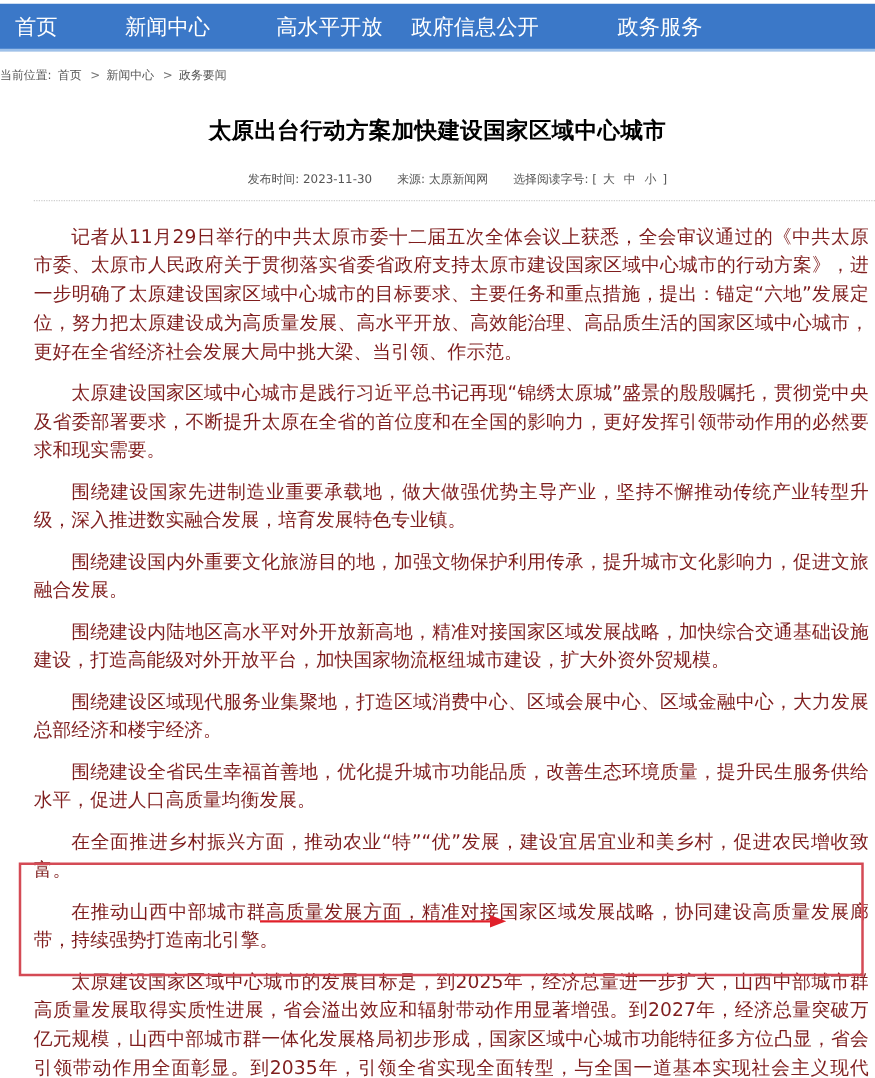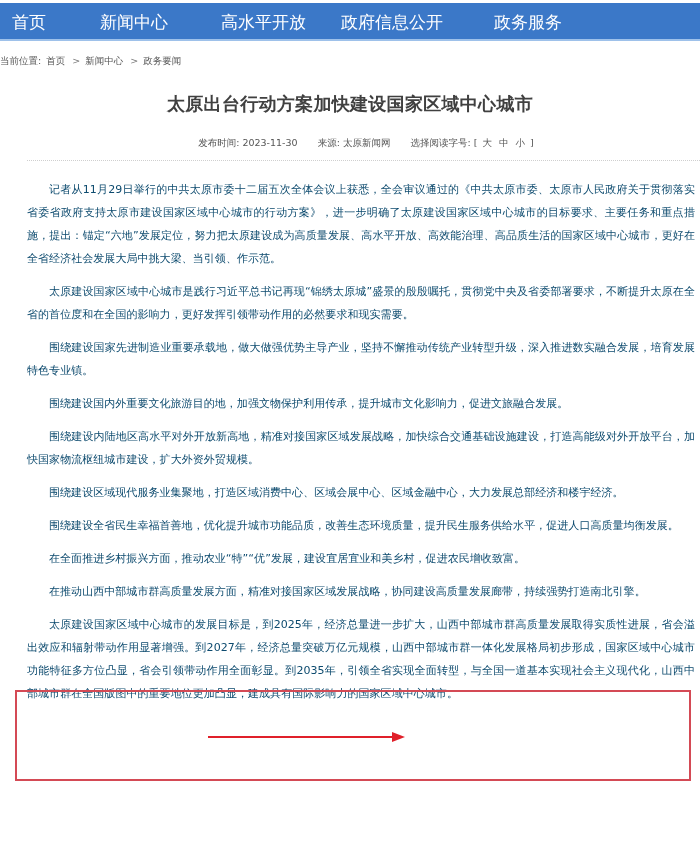--- a/index.html
+++ b/index.html
@@ -20,38 +20,38 @@
     .breadcrumb {
       position: absolute; left: 0; top: 54px; height: 14px; line-height: 14px;
       font-size: 9.5px; color: #555; white-space: nowrap;
     }
     .breadcrumb span { margin-right: 2px; text-align: center; }
     .breadcrumb .sep { margin: 0 2px; color: #777; }
     .breadcrumb .link { cursor: pointer; }
 
     .title {
       position: absolute; left: 0; width: 700px; top: 92px; text-align: center;
-      font-size: 18px; font-weight: bold; color: #404040; letter-spacing: 0.3px;
+      font-size: 18px; font-weight: bold; color: #000000; letter-spacing: 0.3px;
     }
 
     .meta {
       position: absolute; left: 16px; width: 700px; top: 137px; text-align: center;
       font-size: 9.5px; color: #555; white-space: nowrap;
     }
     .meta .gap { display: inline-block; width: 14px; }
     .meta .fs { cursor: pointer; margin: 0 2px; }
 
     .divider {
       position: absolute; left: 27px; top: 160px; width: 673px; height: 0;
       border-top: 1px dotted #cfcfcf;
     }
 
     .article { position: absolute; left: 27px; top: 178px; width: 668px; }
     .p {
-      font-size: 11px; line-height: 23px; color: #0c4a6e;
+      font-size: 15px; line-height: 23px; color: #7f1d1d;
       text-indent: 2em; margin-bottom: 10px; text-align: justify;
       letter-spacing: 0.05px;
     }
 
     .highlight-box {
       position: absolute; left: 15px; top: 690px; width: 676px; height: 91px;
       border: 2px solid #d44a55; pointer-events: none;
     }
     .underline-arrow {
       position: absolute; left: 206px; top: 731px; width: 200px; height: 12px; pointer-events: none;
@@ -59,21 +59,21 @@
   </style>
 </head>
 <body>
 
 <div class="topline"></div>
 
 <div class="nav">
   <div class="nav-item" style="left:12px;">首页</div>
   <div class="nav-item" style="left:100px;">新闻中心</div>
   <div class="nav-item" style="left:221px;">高水平开放</div>
-  <div class="nav-item" style="left:341px;">政府信息公开</div>
+  <div class="nav-item" style="left:329px;">政府信息公开</div>
   <div class="nav-item" style="left:494px;">政务服务</div>
 </div>
 
 <div class="breadcrumb">
   <span>当前位置:</span>
   <span class="link">首页</span>
   <span class="sep">&gt;</span>
   <span class="link">新闻中心</span>
   <span class="sep">&gt;</span>
   <span class="link">政务要闻</span>

